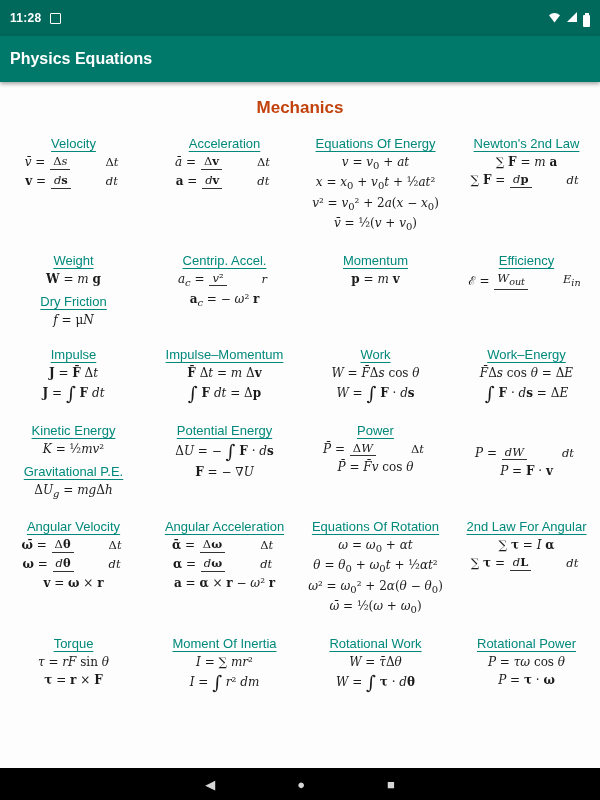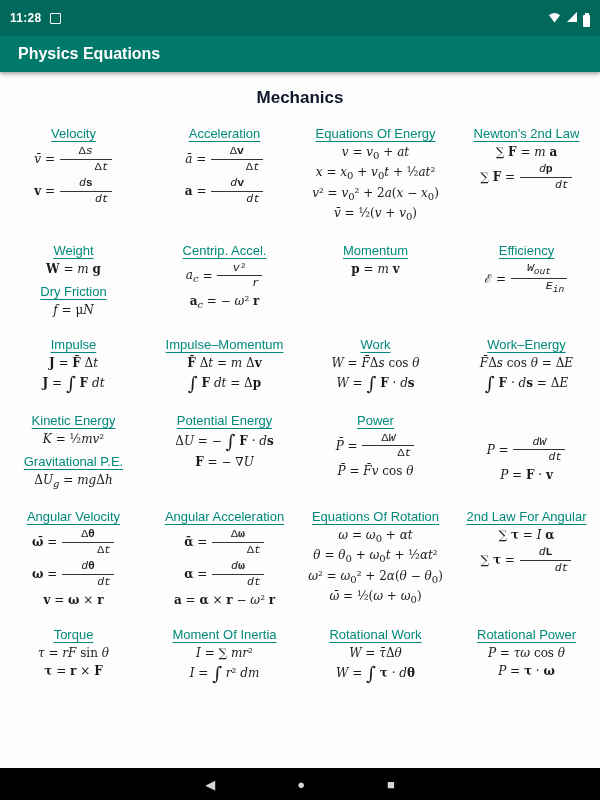--- a/index.html
+++ b/index.html
@@ -14,41 +14,41 @@
   .sb-left { display:flex; align-items:center; gap:8px; }
   .sb-time { font-size:12px; font-weight:bold; letter-spacing:.3px; }
   .sb-note-icon { width:9px; height:9px; border:1.5px solid #fff; border-radius:1px;
                   display:inline-block; }
   .sb-right { display:flex; align-items:flex-end; gap:5px; }
   .battery { width:7px; height:12px; background:#fff; border-radius:1px; position:relative; }
   .battery::before { content:""; position:absolute; top:-2px; left:1.5px; width:4px; height:2px;
                      background:#fff; }
 
   
-  .app-bar { height:36px; background:#00796B; display:flex; align-items:center;
-             padding:0 18px; box-shadow:0 2px 4px rgba(0,0,0,.35); z-index:2; flex:0 0 auto; }
+  .app-bar { height:46px; background:#00796B; display:flex; align-items:center;
+             padding:0 10px; box-shadow:0 2px 4px rgba(0,0,0,.35); z-index:2; flex:0 0 auto; }
   .app-title { color:#fff; font-size:16px; font-weight:bold; }
 
   
   .content { flex:1 1 auto; overflow:hidden; background:#FDFDFD; padding:0 6px; }
-  .section-title { text-align:center; font-size:17px; font-weight:bold; color:#0f172a;
+  .section-title { text-align:center; font-size:17px; font-weight:bold; color:#c2410c;
                    margin:16px 0 18px 0; }
   .grid { display:grid; grid-template-columns:repeat(4, 1fr); column-gap:4px; row-gap:18px;gap:16px; }
   .cell { text-align:center; }
   .eq-title { color:#00897B; font-size:13px; text-decoration:underline;
               text-underline-offset:3px; margin:0 0 3px 0; white-space:nowrap; }
   .eq-title + .eq + .eq-title, .block2 { margin-top:8px; }
   .eq { font-family:"DejaVu Serif","Liberation Serif",serif; font-size:12px; color:#1b1b1b;
         margin:4px 0; white-space:nowrap; }
   .eq b { font-weight:bold; }
   .spacer { height:19px; }
 
   
-  .f { display:inline-flex; flex-direction:column; vertical-align:middle;
-       text-align:center; line-height:1.1; font-size:11.5px; margin:0 1px;font-family:Liberation Mono, monospace; }
+  .f { display:inline-flex; flex-direction:row; vertical-align:middle;
+       text-align:center; line-height:1.1; font-size:11.5px; margin:0 1px; }
   .f > span:first-child { border-bottom:1px solid #333; padding:0 3px 1px 3px; }
   .f > span:last-child { padding:1px 3px 0 3px;margin-left:32px; }
   .g { font-size:19px; font-style:normal; vertical-align:middle; line-height:1; }
 
   
   .nav-bar { height:32px; background:#000; display:flex; align-items:center;
              justify-content:center; gap:82px; flex:0 0 auto; }
   .nav-icon { color:#d6d6d6; font-size:13px; line-height:1; cursor:pointer; }
 </style>
 </head>

